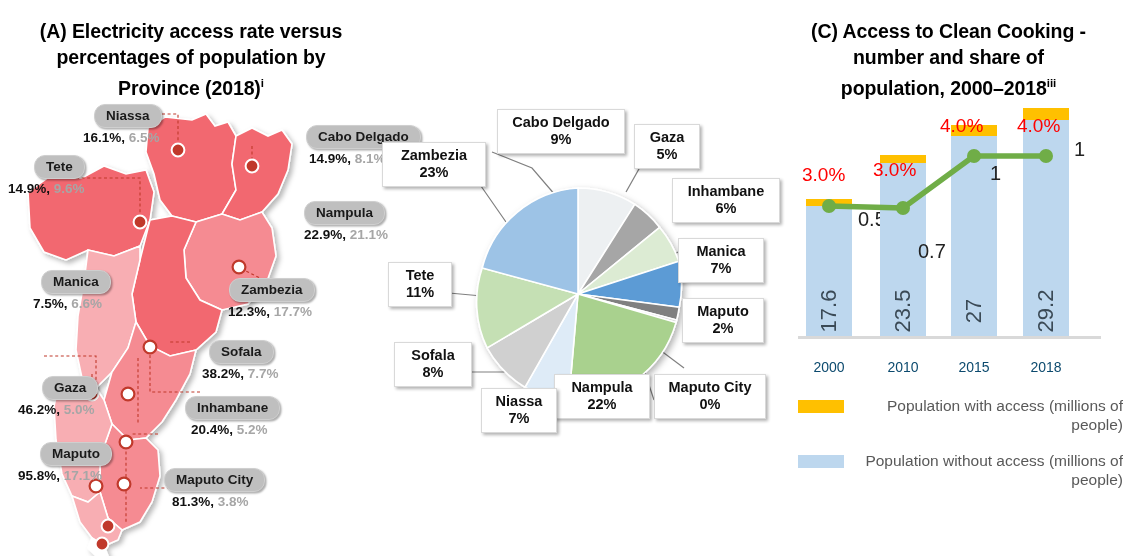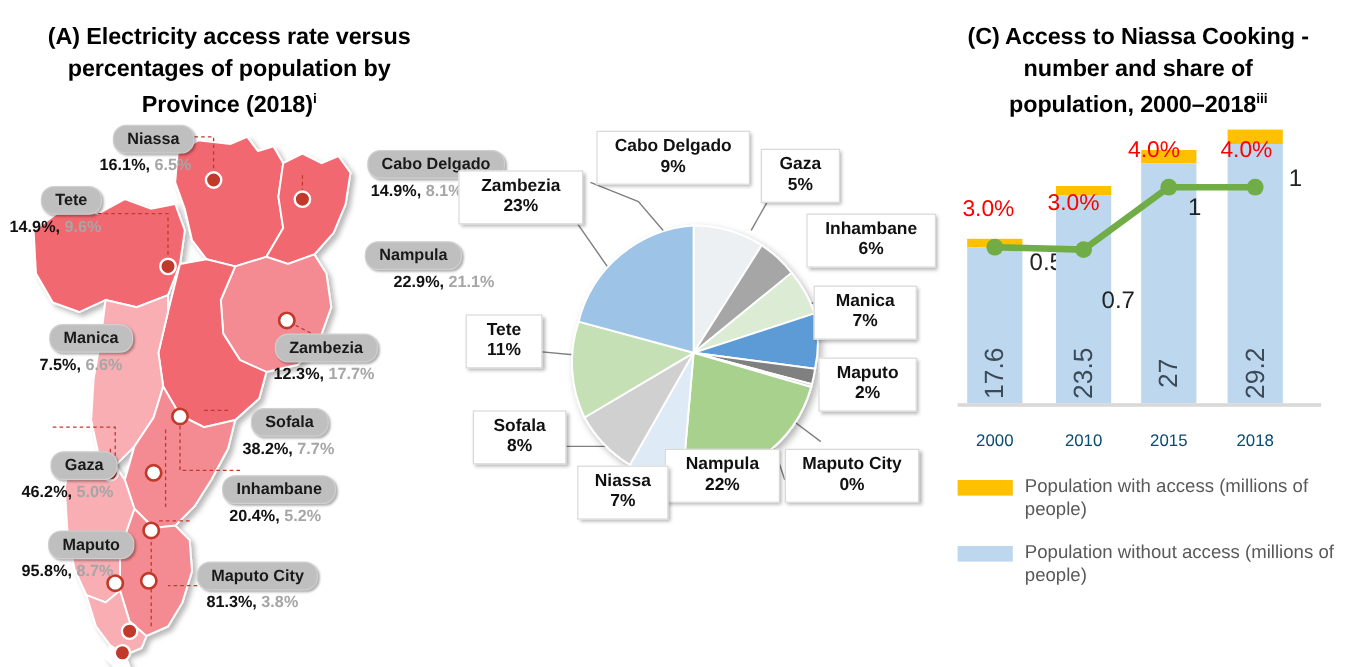--- a/index.html
+++ b/index.html
@@ -57,21 +57,21 @@
     transform-origin:center;font-size:22px;color:#3b4a56;font-weight:normal;white-space:nowrap;
   }
   .xtick{
     position:absolute;bottom:8px;width:70px;text-align:center;
     font-size:14px;color:#0c4a6e;
   }
   .pctlabel{position:absolute;font-size:19px;color:#ff0000;font-weight:normal;white-space:nowrap;}
   .toplabel{position:absolute;font-size:20px;color:#222;white-space:nowrap;}
 
   .legend{position:absolute;left:24px;top:396px;width:325px;}
-  .legend-row{display:flex;align-items:flex-start;margin-bottom:17px;}
+  .legend-row{display:flex;align-items:flex-start;margin-bottom:17px;text-align:right;}
   .legend-swatch{width:46px;height:13px;flex:0 0 46px;margin-top:4px;margin-right:10px;}
   .legend-line{
     width:46px;height:13px;flex:0 0 46px;margin-top:4px;margin-right:10px;position:relative;
   }
   .legend-line .ln{position:absolute;left:0;top:5px;width:46px;height:4px;background:#70ad47;}
   .legend-line .dot{position:absolute;left:17px;top:1px;width:12px;height:12px;border-radius:50%;background:#70ad47;}
   .legend-label{font-size:15.5px;color:#595959;line-height:19px;}
 </style>
 </head>
 <body>
@@ -154,21 +154,21 @@
     <div class="vals" style="left:309px;top:47px;">
       <span>14.9%</span>, <span class="second">8.1%</span>
     </div>
 
     <div class="pill" style="left:34px;top:51px;">Tete</div>
     <div class="vals" style="left:8px;top:77px;">
       <span>14.9%</span>, <span class="second">9.6%</span>
     </div>
 
     <div class="pill" style="left:304px;top:97px;">Nampula</div>
-    <div class="vals" style="left:304px;top:123px;margin-left:24px;">
+    <div class="vals" style="left:304px;top:123px;">
       <span>22.9%</span>, <span class="second">21.1%</span>
     </div>
 
     <div class="pill" style="left:41px;top:166px;">Manica</div>
     <div class="vals" style="left:33px;top:192px;">
       <span>7.5%</span>, <span class="second">6.6%</span>
     </div>
 
     <div class="pill" style="left:229px;top:174px;">Zambezia</div>
     <div class="vals" style="left:228px;top:200px;">
@@ -185,21 +185,21 @@
       <span>46.2%</span>, <span class="second">5.0%</span>
     </div>
 
     <div class="pill" style="left:185px;top:292px;">Inhambane</div>
     <div class="vals" style="left:191px;top:318px;">
       <span>20.4%</span>, <span class="second">5.2%</span>
     </div>
 
     <div class="pill" style="left:40px;top:338px;">Maputo</div>
     <div class="vals" style="left:18px;top:364px;">
-      <span>95.8%</span>, <span class="second">8.7%</span>
+      <span>95.8%</span>, <span class="second">17.1%</span>
     </div>
 
     <div class="pill" style="left:164px;top:364px;">Maputo City</div>
     <div class="vals" style="left:172px;top:390px;">
       <span>81.3%</span>, <span class="second">3.8%</span>
     </div>
   </div>
 </div>
 
 <div class="panel" id="panelB">
@@ -301,21 +301,21 @@
 
     <div class="callout" style="left:0px;top:42px;width:88px;">
       <span>Zambezia</span>
       <span class="pct">23%</span>
     </div>
   </div>
 </div>
 
 <div class="panel" id="panelC">
   <div class="panel-title">
-    <span>(C) Access to Niassa Cooking -</span><br>
+    <span>(C) Access to Clean Cooking -</span><br>
     <span>number and share of</span><br>
     <span>population, 2000–2018</span><sup>iii</sup>
   </div>
 
   <div class="barchart">
     <div class="axis-line"></div>
 
     <div class="bar-col" style="left:32px;height:137px;">
       <div class="bar-yellow" style="height:7px;"></div>
       <div class="bar-blue" style="height:130px;">

